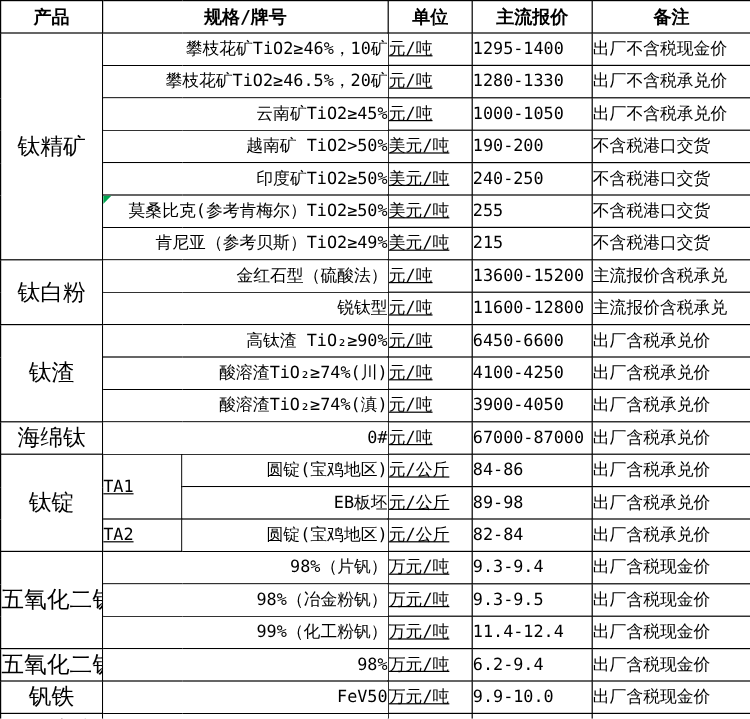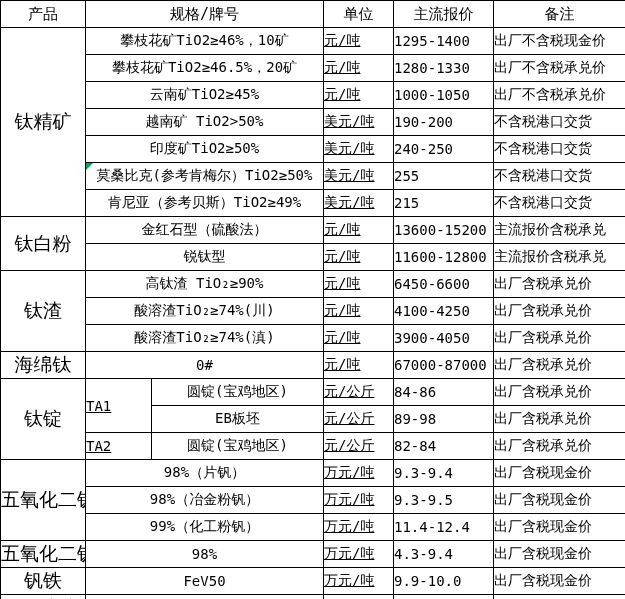--- a/index.html
+++ b/index.html
@@ -26,30 +26,30 @@
     border: 1px solid #000000;
     padding: 0;
     height: 26px;
     overflow: hidden;
     white-space: nowrap;
     vertical-align: middle;
     background: #ffffff;
   }
   table.price-table thead tr { height: 27px; }
   table.price-table th {
-    font-weight: normal;
+    font-weight: bold;
     font-size: 15px;
     text-align: center;
   }
   td.product {
     text-align: center;
     font-size: 19px;
   }
   td.grade  { text-align: left; padding-left: 4px; text-decoration: underline; }
-  td.spec   { text-align: center; padding-left: 5px; position: relative; }
+  td.spec   { text-align: right; padding-left: 5px; position: relative; }
   td.unit   { text-align: left; padding-left: 6px; text-decoration: underline; }
   td.price  { text-align: left; padding-left: 6px; }
   td.note   { text-align: left; padding-left: 3px; }
   .flag {
     position: absolute;
     top: 0;
     left: 0;
     width: 0;
     height: 0;
     border-top: 7px solid #00a650;
@@ -208,21 +208,21 @@
         <td class="spec" colspan="2">99%（化工粉钒）</td>
         <td class="unit">万元/吨</td>
         <td class="price">11.4-12.4</td>
         <td class="note">出厂含税现金价</td>
       </tr>
 
       <tr>
         <td class="product">五氧化二钒</td>
         <td class="spec" colspan="2">98%</td>
         <td class="unit">万元/吨</td>
-        <td class="price">4.3-9.4</td>
+        <td class="price">6.2-9.4</td>
         <td class="note">出厂含税现金价</td>
       </tr>
 
       <tr>
         <td class="product">钒铁</td>
         <td class="spec" colspan="2">FeV50</td>
         <td class="unit">万元/吨</td>
         <td class="price">9.9-10.0</td>
         <td class="note">出厂含税现金价</td>
       </tr>

